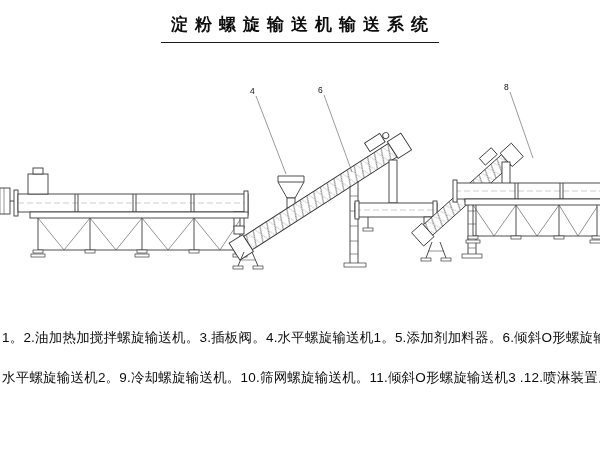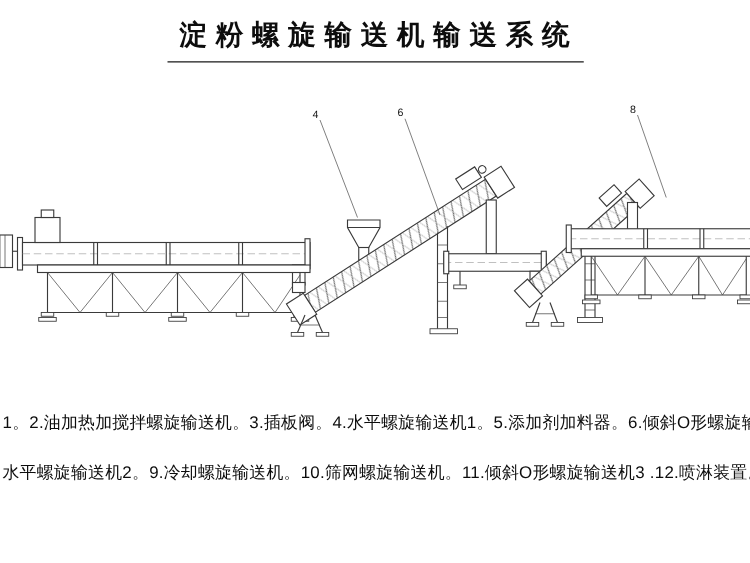--- a/index.html
+++ b/index.html
@@ -4,21 +4,21 @@
 <style>
   html,body{margin:0;padding:0;}
   body{
     width:600px;height:450px;overflow:hidden;position:relative;
     background:#ffffff;
     font-family:"Liberation Sans","DejaVu Sans",sans-serif;
     color:#111;
   }
   .title-wrap{position:absolute;top:13px;left:0;width:600px;text-align:center;}
   .title-text{
-    display:inline-block;font-size:22px;font-weight:700;letter-spacing:7px;
+    display:inline-block;font-size:17px;font-weight:700;letter-spacing:7px;
     color:#0d0d0d;border-bottom:1.5px solid #1a1a1a;padding:0 4px 6px 10px;
   }
   .diagram{position:absolute;top:76px;left:0;width:600px;height:232px;}
   .caption{position:absolute;top:330px;left:2px;width:600px;}
   .cap-line{
     font-size:13.5px;line-height:16px;color:#0d0d0d;white-space:nowrap;
     margin:0 0 24px 0;font-weight:500;letter-spacing:0.2px;
   }
   svg .ln{stroke:#3a3a3a;stroke-width:0.9;fill:none;}
   svg .thin{stroke:#4a4a4a;stroke-width:0.6;fill:none;}

